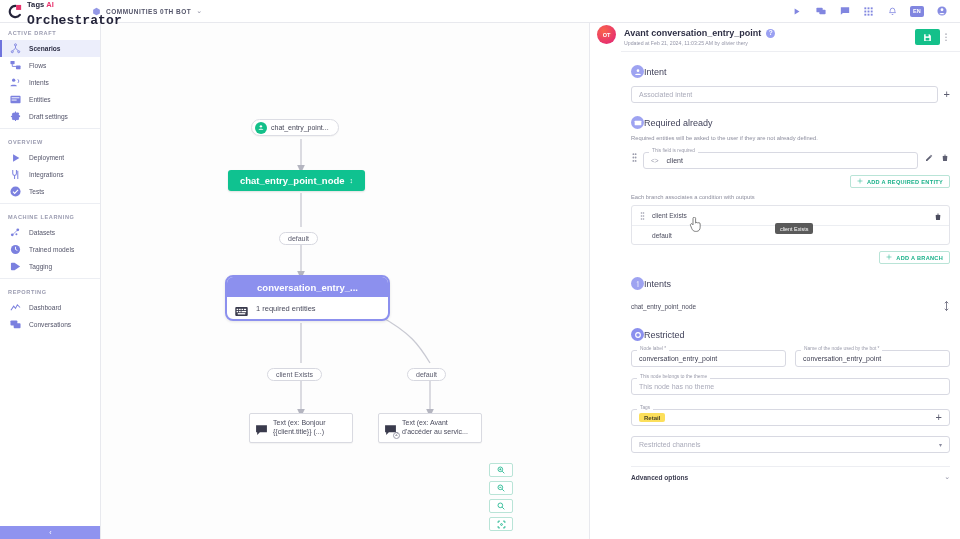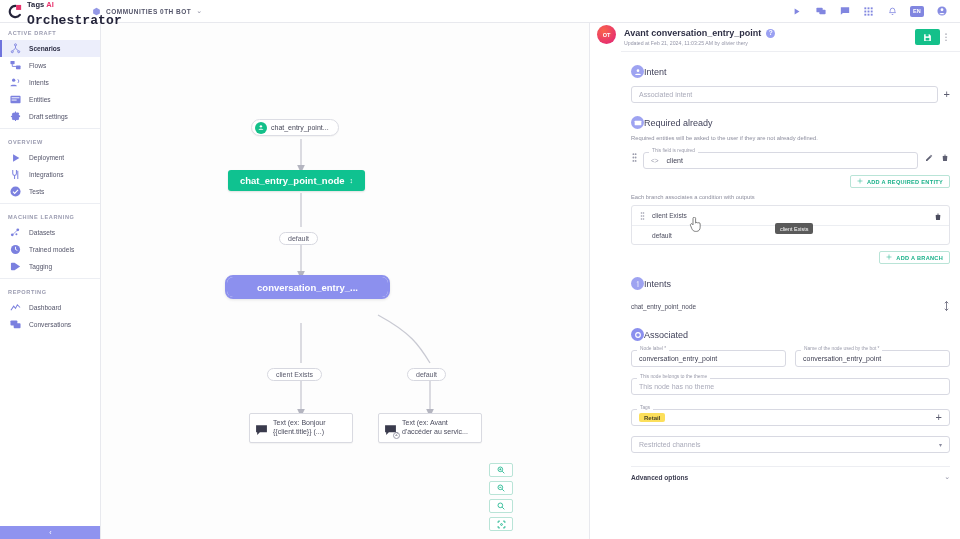--- a/index.html
+++ b/index.html
@@ -518,20 +518,36 @@
         </div>
       </div>
 
       <div class="node" style="left:178px; top:204px;">
         <span class="edge-chip">default</span>
       </div>
 
       <div class="node" style="left:124px; top:252px;">
         <div class="sel-node">
           <div class="sel-head">conversation_entry_...</div>
+          <div class="sel-body">
+            <span class="kbd-ico">
+              <svg width="13" height="11" viewBox="0 0 24 18">
+                <rect x="0.5" y="0.5" width="23" height="17" rx="2" fill="#3a3b4d"></rect>
+                <rect x="3" y="4" width="3" height="2.4" fill="#fff"></rect>
+                  <rect x="7.5" y="4" width="3" height="2.4" fill="#fff"></rect>
+                <rect x="12" y="4" width="3" height="2.4" fill="#fff"></rect>
+                  <rect x="16.5" y="4" width="4" height="2.4" fill="#fff"></rect>
+                <rect x="3" y="8" width="3" height="2.4" fill="#fff"></rect>
+                  <rect x="7.5" y="8" width="3" height="2.4" fill="#fff"></rect>
+                <rect x="12" y="8" width="8.5" height="2.4" fill="#fff"></rect>
+                <rect x="5" y="12" width="14" height="2.4" fill="#fff"></rect>
+              </svg>
+            </span>
+            <span class="sel-text">1 required entities</span>
+          </div>
         </div>
       </div>
 
       <div class="node" style="left:166px; top:340px;">
         <span class="edge-chip">client Exists</span>
       </div>
       <div class="node" style="left:306px; top:340px;">
         <span class="edge-chip">default</span>
       </div>
 
@@ -741,21 +757,21 @@
           </svg>
         </span>
       </div>
 
       <div class="sec-head">
         <span class="sec-ico">
           <svg width="8" height="8" viewBox="0 0 24 24" fill="none" stroke="#fff" stroke-width="3.4">
             <circle cx="12" cy="12" r="7"></circle>
           </svg>
         </span>
-        <span class="sec-title">Associated</span>
+        <span class="sec-title">Restricted</span>
       </div>
 
       <div class="def-grid">
         <div class="legend-wrap" style="margin-top:0;">
           <span class="legend">Node label *</span>
           <div class="field">conversation_entry_point</div>
         </div>
         <div class="legend-wrap" style="margin-top:0;">
           <span class="legend">Name of the node used by the bot *</span>
           <div class="field">conversation_entry_point</div>

